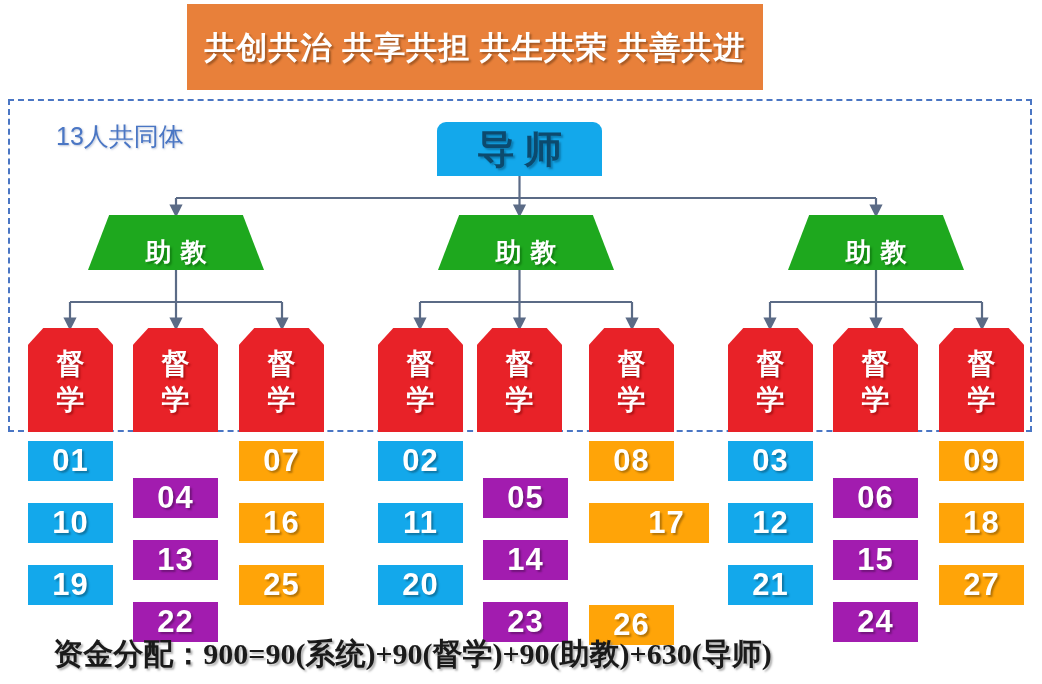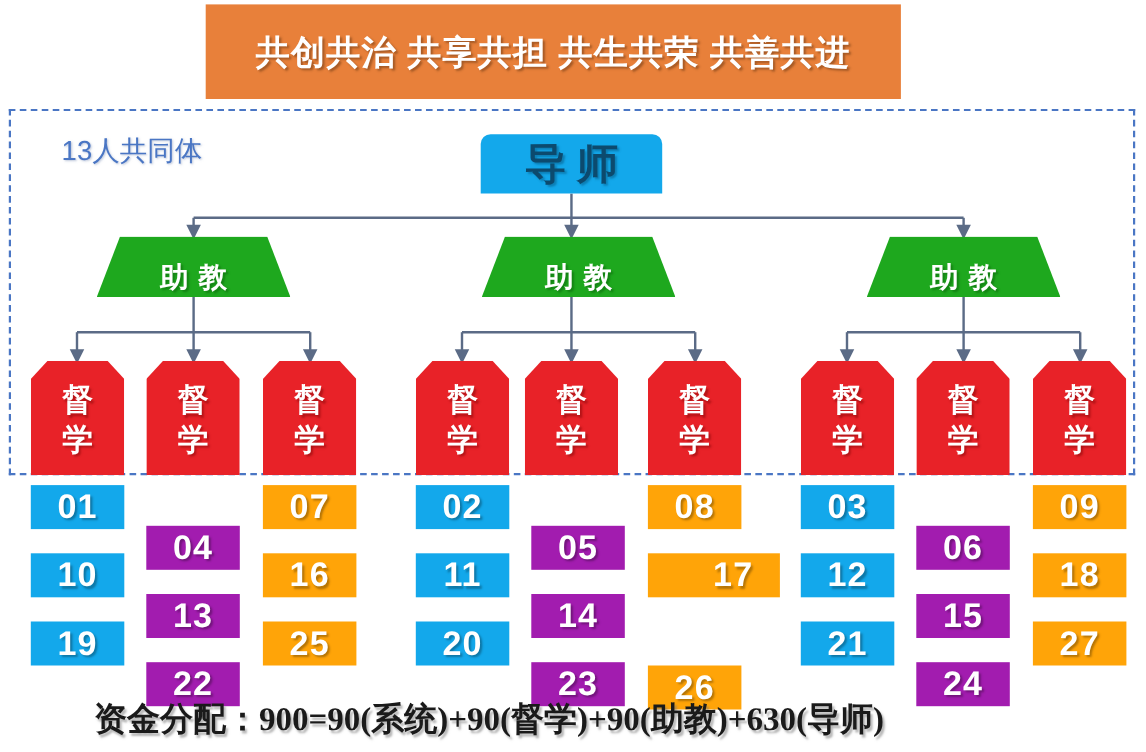--- a/index.html
+++ b/index.html
@@ -13,21 +13,21 @@
     font-family: "Liberation Sans", "DejaVu Sans", sans-serif;
     overflow: hidden;
     position: relative;
   }
 
   
   #banner {
     position: absolute;
     left: 187px;
     top: 4px;
-    width: 632px;
+    width: 576px;
     height: 86px;
     background: #e8803a;
     display: flex;
     flex-direction: column;
     align-items: center;
     justify-content: center;
   }
   .banner-line {
     color: #ffffff;
     font-size: 31px;
@@ -162,21 +162,20 @@
     left: 0;
     top: 634px;
     width: 825px;
     text-align: center;
     font-family: "Liberation Serif", "DejaVu Serif", serif;
     font-size: 30px;
     font-weight: bold;
     color: #1a1a1a;
     text-shadow: 2px 2px 2px rgba(120,120,120,0.55);
     white-space: nowrap;
-    padding-left: 32px;
   }
 </style>
 </head>
 <body>
 
 <div id="banner">
   <div class="banner-line">共创共治 共享共担 共生共荣 共善共进</div>
 </div>
 
 <div id="community-box"></div>

